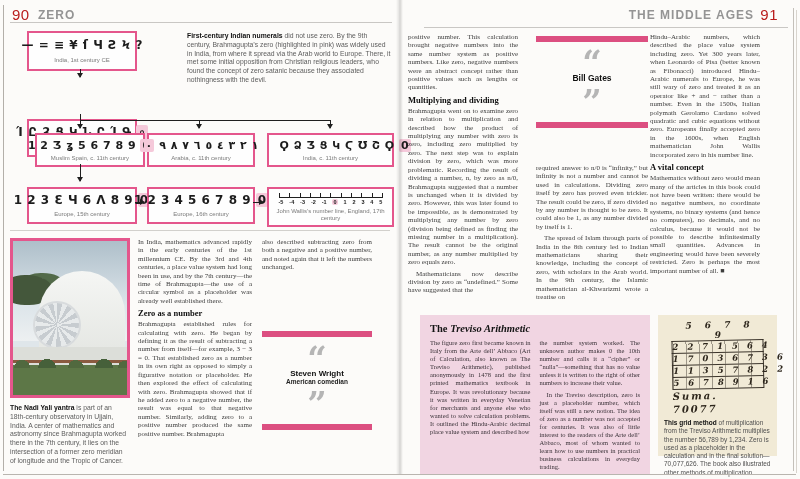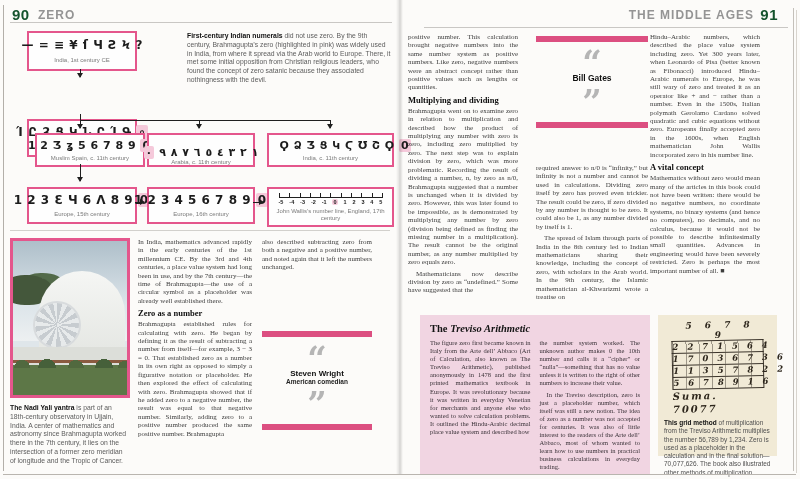--- a/index.html
+++ b/index.html
@@ -6,22 +6,22 @@
   .spread{position:relative;width:800px;height:479px;background:#fcfbf9;overflow:hidden;
           font-family:"Liberation Serif","DejaVu Serif",serif;color:#3d3d3d;}
   
   .edge-l{position:absolute;left:3px;top:5px;bottom:8px;width:1px;background:#b3afa9;}
   .edge-r1{position:absolute;right:6px;top:8px;bottom:8px;width:1px;background:#c4c0ba;}
   .edge-r2{position:absolute;right:3px;top:10px;bottom:6px;width:1px;background:#d8d4ce;}
   .edge-b{position:absolute;left:3px;right:4px;bottom:4px;height:1px;background:#b9b5af;}
   .gutter{position:absolute;left:396px;top:0;bottom:4px;width:7px;
           background:linear-gradient(90deg,rgba(0,0,0,0) 0%,rgba(0,0,0,.10) 45%,rgba(0,0,0,.16) 55%,rgba(0,0,0,0) 100%);}
   
-  .pgnum{position:absolute;font-family:"Liberation Sans","DejaVu Sans",sans-serif;font-weight:bold;
-         font-size:15px;color:#14532d;letter-spacing:.5px;}
+  .pgnum{position:absolute;font-family:"Liberation Sans","DejaVu Sans",sans-serif;font-weight:normal;
+         font-size:15px;color:#b91c1c;letter-spacing:.5px;}
   .sect{position:absolute;font-family:"Liberation Sans","DejaVu Sans",sans-serif;font-weight:bold;
         font-size:12px;color:#949494;letter-spacing:1px;}
   .hrule{position:absolute;height:1px;background:#c9c7c4;}
   .divider{position:absolute;height:1px;background:#d2d0cc;}
   
   .numbox{position:absolute;border:2px solid #e4568c;background:#fefefe;display:flex;flex-direction:column;
           justify-content:space-evenly;align-items:center;text-align:center;}
   .glyphs{font-family:"DejaVu Sans",sans-serif;font-size:12px;font-weight:bold;color:#1c1c1c;
           word-spacing:1px;white-space:nowrap;line-height:13px;}
   .zero-hl{background:#f5c9da;padding:0 2px;border-radius:2px;}
@@ -127,21 +127,21 @@
     <div class="cline" style="left:80px;top:114px;width:1.4px;height:7px;"></div>
     <div class="cline" style="left:80px;top:120px;width:251px;height:1.4px;"></div>
     <div class="arr-v" style="left:80px;top:120px;height:8px;"></div>
     <div class="arr-v" style="left:199px;top:120px;height:8px;"></div>
     <div class="arr-v" style="left:330px;top:120px;height:8px;"></div>
 
     <div class="numbox" style="left:35px;top:133px;width:106px;height:30px;">
       <div class="glyphs" style="font-size:11px;"><span>1 2 Ʒ ʓ 5 6 7 8 9</span> <span class="zero-hl">0</span></div>
       <div class="boxlbl">Muslim Spain, c. 11th century</div>
     </div>
-    <div class="numbox" style="left:147px;top:133px;width:104px;height:30px;justify-content:flex-end;">
+    <div class="numbox" style="left:147px;top:133px;width:104px;height:30px;">
       <div class="glyphs" style="font-size:11px;"><span>١ ٢ ٣ ٤ ٥ ٦ ٧ ٨ ٩</span> <span class="zero-hl">٠</span></div>
       <div class="boxlbl">Arabia, c. 11th century</div>
     </div>
     <div class="numbox" style="left:267px;top:133px;width:123px;height:30px;">
       <div class="glyphs" style="font-size:11px;margin-left:29px;"><span>Ϙ Ձ Ʒ Ց Կ Ϛ Ʊ Շ Ϙ</span> <span class="zero-hl">0</span></div>
       <div class="boxlbl">India, c. 11th century</div>
     </div>
 
     <div class="arr-v" style="left:80px;top:164px;height:17px;"></div>
 

